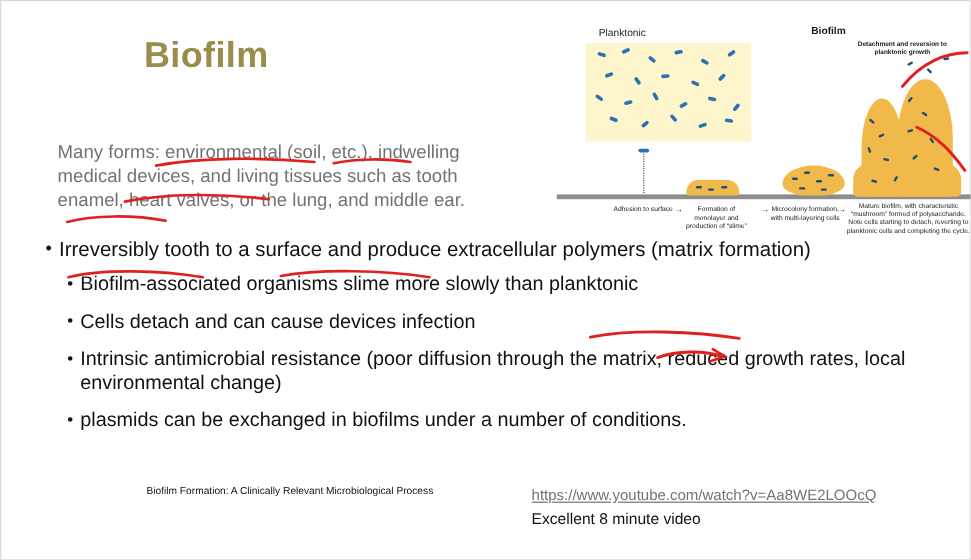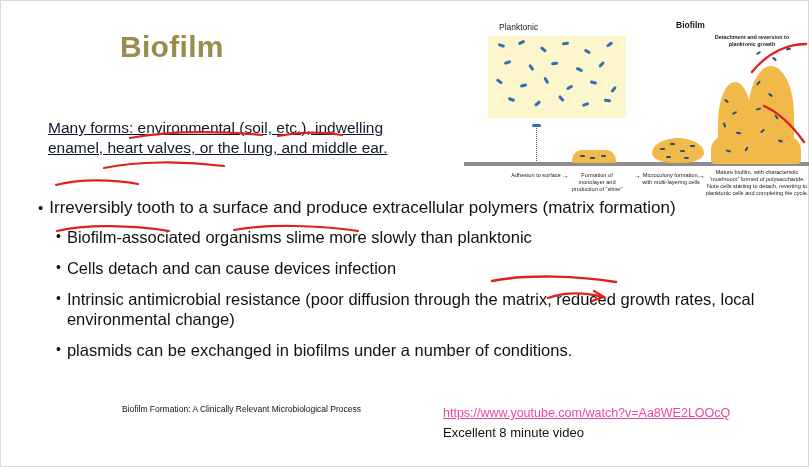--- a/index.html
+++ b/index.html
@@ -38,22 +38,21 @@
   }
 
   
   #intro {
     position: absolute;
     left: 48px;
     top: 118px;
     width: 380px;
     font-size: 15.5px;
     line-height: 20px;
-    color: #0f172a;
-    text-decoration: underline;
+    color: #737373;
   }
   #intro .ln { display: block; white-space: nowrap; }
 
   
   #bullets {
     position: absolute;
     left: 38px;
     top: 198px;
     width: 718px;
   }
@@ -87,21 +86,21 @@
   
   #linkblock {
     position: absolute;
     left: 443px;
     top: 404px;
     font-size: 13px;
     line-height: 17px;
     color: #111111;
   }
   #linkblock a {
-    color: #ec4899;
+    color: #737373;
     font-size: 12.5px;
   }
   #linkblock .caption { display: block; margin-top: 2px; font-size: 13px; }
 
   
   #figure {
     position: absolute;
     left: 456px;
     top: 12px;
     width: 365px;
@@ -181,20 +180,21 @@
 </head>
 <body>
 
 <div id="slide">
   <div class="slide-border"></div>
 
   <div id="title">Biofilm</div>
 
   <div id="intro">
     <span class="ln">Many forms:  environmental (soil, etc.), indwelling</span>
+    <span class="ln">medical devices, and living tissues such as tooth</span>
     <span class="ln">enamel, heart valves, or the lung, and middle ear.</span>
   </div>
 
   <div id="bullets">
     <div class="bullet lvl1">
       <span class="dot">•</span>
       <span class="txt">Irreversibly tooth to a surface and produce extracellular polymers (matrix formation)</span>
     </div>
     <div class="bullet lvl2">
       <span class="dot">•</span>

